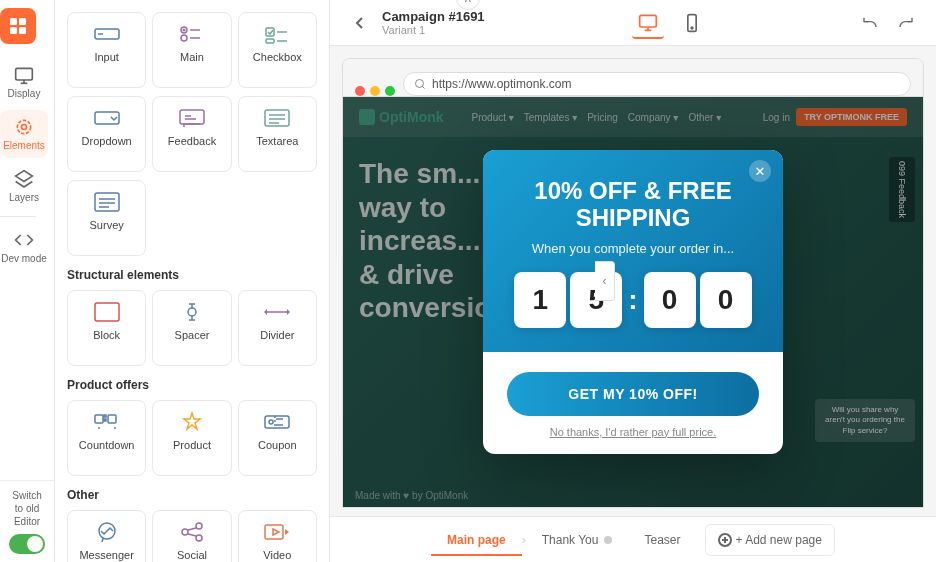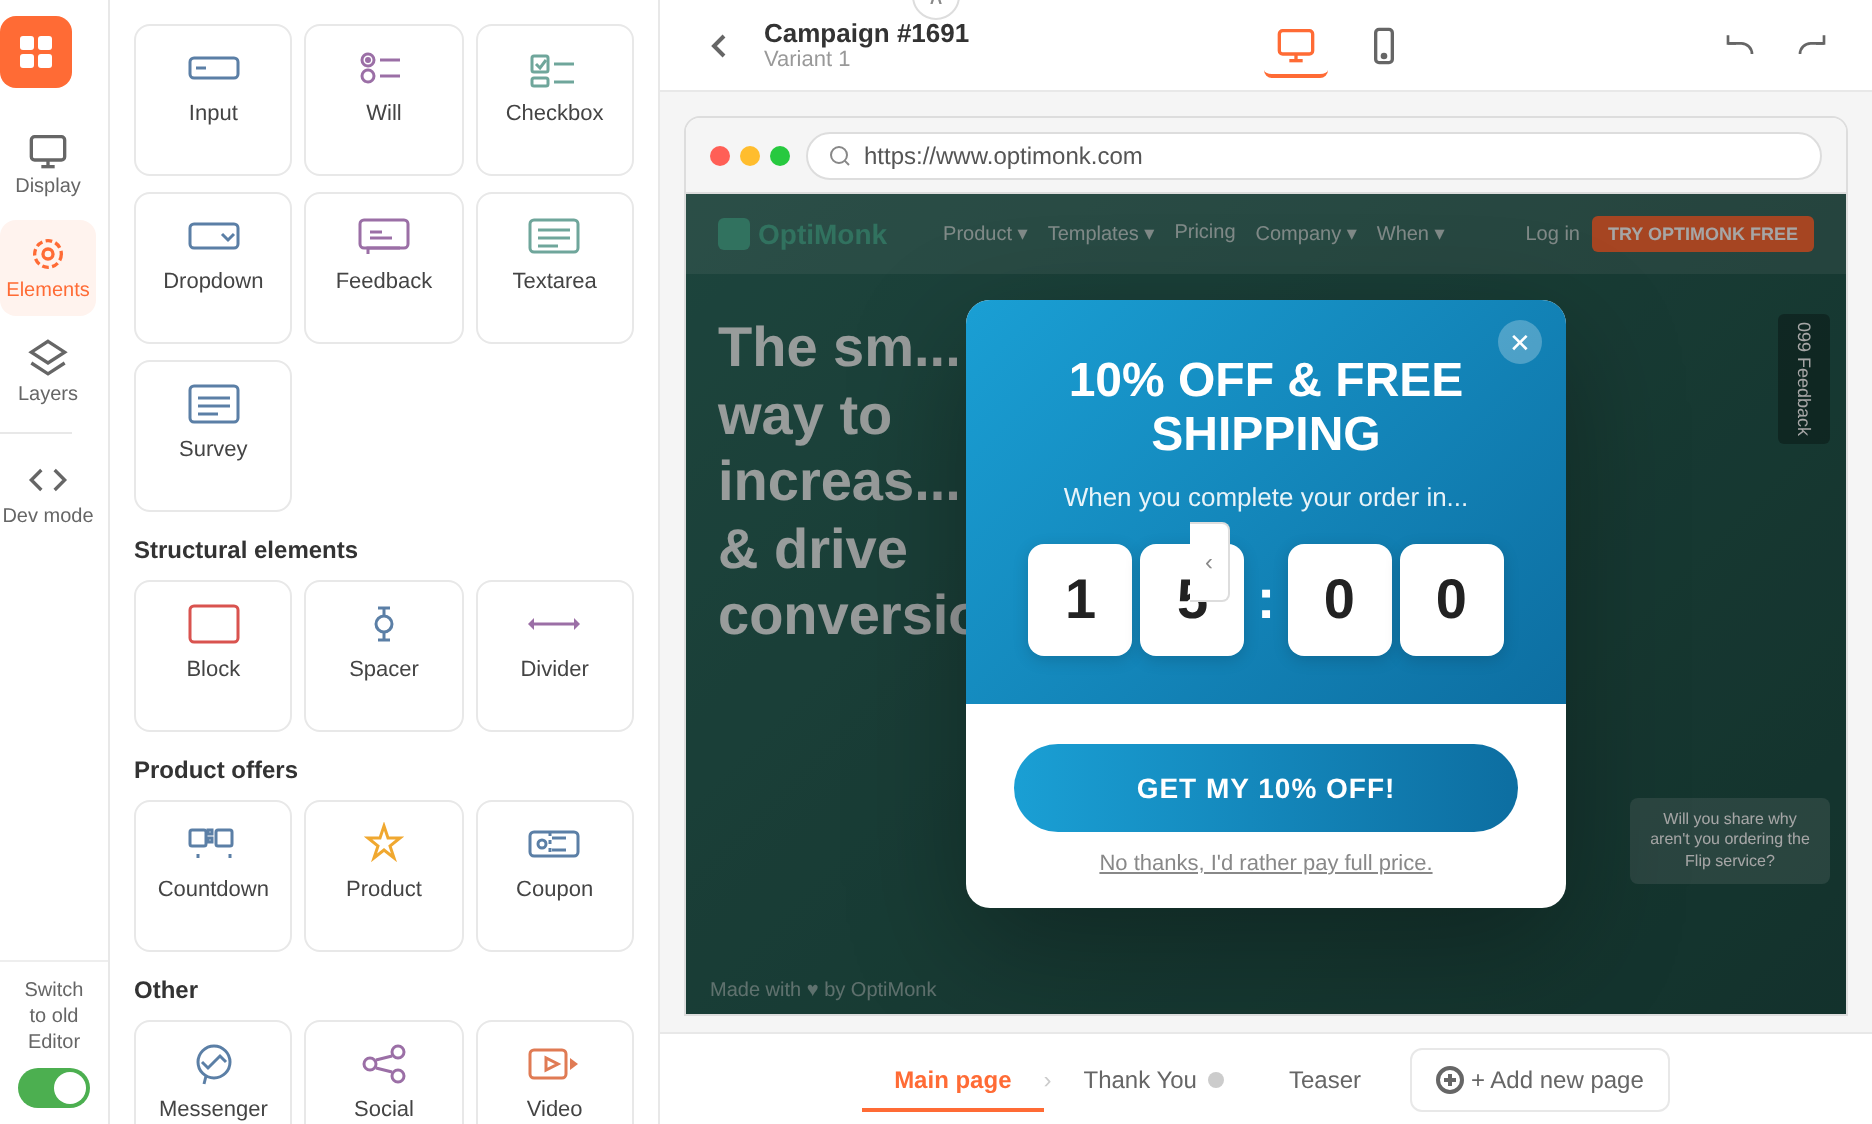--- a/index.html
+++ b/index.html
@@ -149,21 +149,21 @@
       border: 1px solid #ddd;
       overflow: hidden;
       display: flex;
       flex-direction: column;
     }
     .browser-bar {
       height: 38px;
       background: #f5f5f5;
       border-bottom: 1px solid #ddd;
       display: flex;
-      align-items: center;
+      align-items: flex-end;
       padding: 0 12px;
       gap: 8px;
     }
     .browser-dots { display: flex; gap: 5px; }
     .browser-dot { width: 10px; height: 10px; border-radius: 50%; }
     .dot-r { background: #ff5f56; }
     .dot-y { background: #ffbd2e; }
     .dot-g { background: #27c93f; }
     .browser-url {
       flex: 1;
@@ -518,21 +518,21 @@
       <span>Input</span>
     </div>
     <div class="element-item">
       <svg viewBox="0 0 28 22" fill="none" stroke="#9b6fa6" stroke-width="1.5">
           <circle cx="6" cy="7" r="3"></circle>
           <circle cx="6" cy="7" r="1.5" fill="#9b6fa6" stroke="none"></circle>
           <line x1="12" y1="7" x2="22" y2="7"></line>
           <circle cx="6" cy="15" r="3"></circle>
           <line x1="12" y1="15" x2="22" y2="15"></line>
         </svg>
-      <span>Will</span>
+      <span>Main</span>
     </div>
     <div class="element-item">
       <svg viewBox="0 0 28 22" fill="none" stroke="#6fa69b" stroke-width="1.5">
           <rect x="3" y="5" width="8" height="8" rx="1"></rect>
           <polyline points="5,9 7,11 10,7" stroke="#6fa69b" stroke-width="1.5"></polyline>
           <rect x="3" y="16" width="8" height="4" rx="1"></rect>
           <line x1="14" y1="9" x2="24" y2="9"></line>
           <line x1="14" y1="18" x2="24" y2="18"></line>
         </svg>
       <span>Checkbox</span>
@@ -736,21 +736,21 @@
           <div class="site-header">
             <div class="site-logo">
               <span class="optimonk-icon"></span>
               <span>OptiMonk</span>
             </div>
             <div class="site-nav-items">
               <span class="site-nav-item">Product ▾</span>
               <span class="site-nav-item">Templates ▾</span>
               <span class="site-nav-item">Pricing</span>
               <span class="site-nav-item">Company ▾</span>
-              <span class="site-nav-item">When ▾</span>
+              <span class="site-nav-item">Other ▾</span>
             </div>
             <div class="site-header-right">
               <span class="site-nav-item">Log in</span>
               <span class="site-cta">TRY OPTIMONK FREE</span>
             </div>
           </div>
           <div class="site-body-text">The sm...<br>way to<br>increas...<br>&amp; drive<br>conversions</div>
           <div class="feedback-badge">099 Feedback</div>
           <div class="will-you-share">Will you share why aren't you ordering the Flip service?</div>
           <div class="made-with">Made with ♥ by OptiMonk</div>

